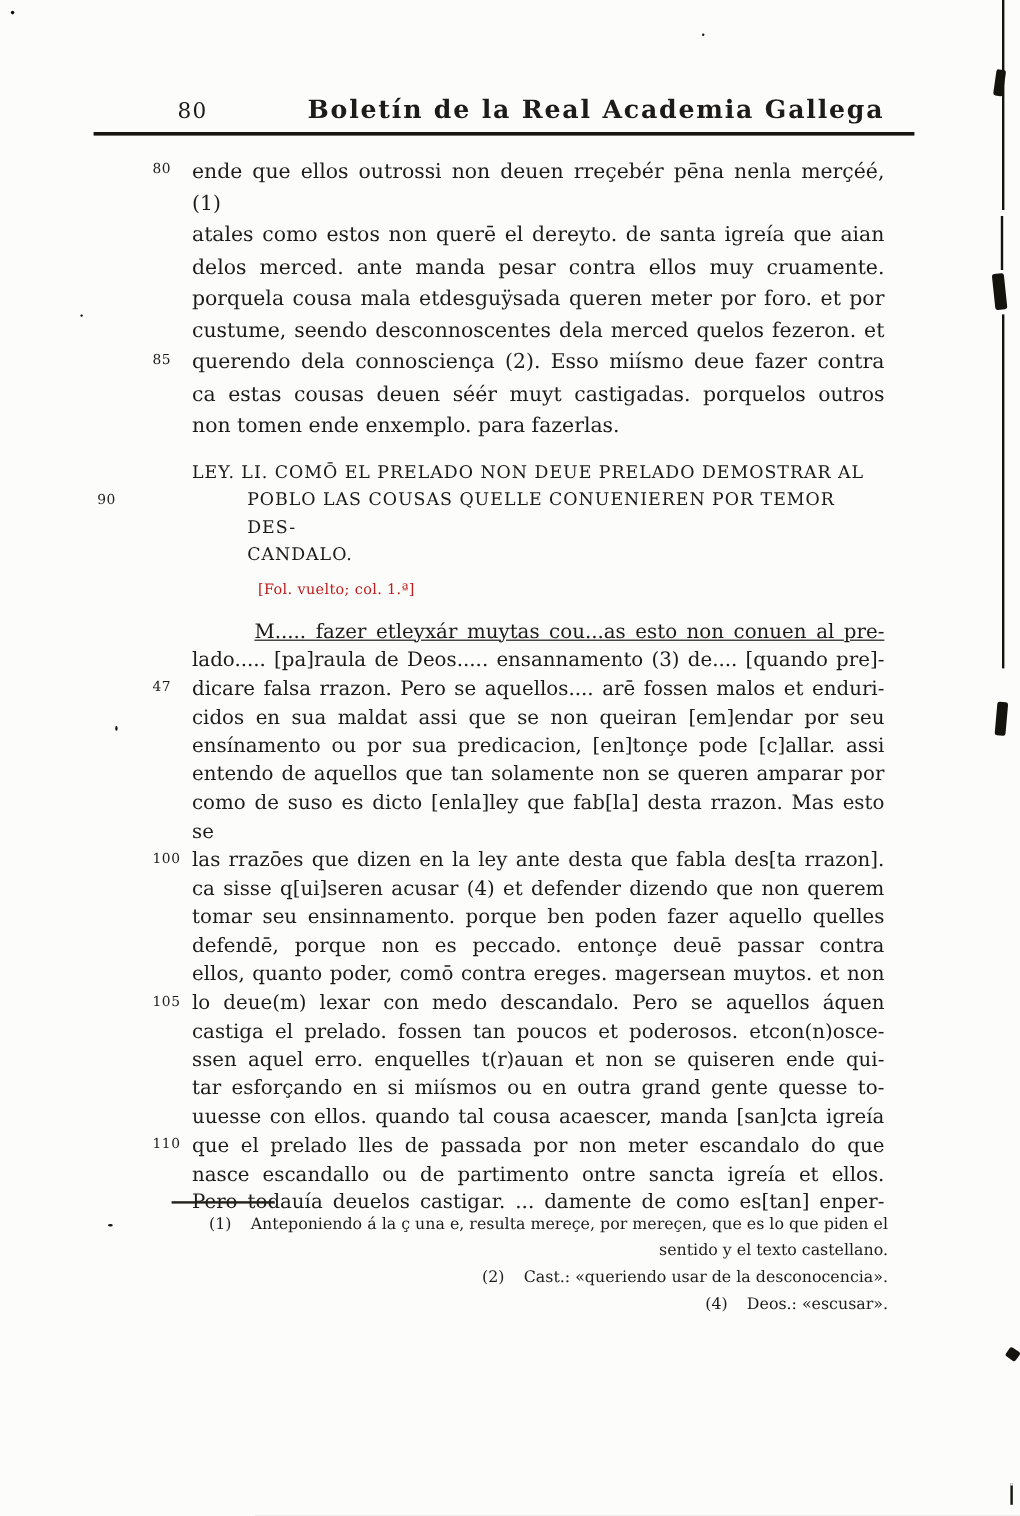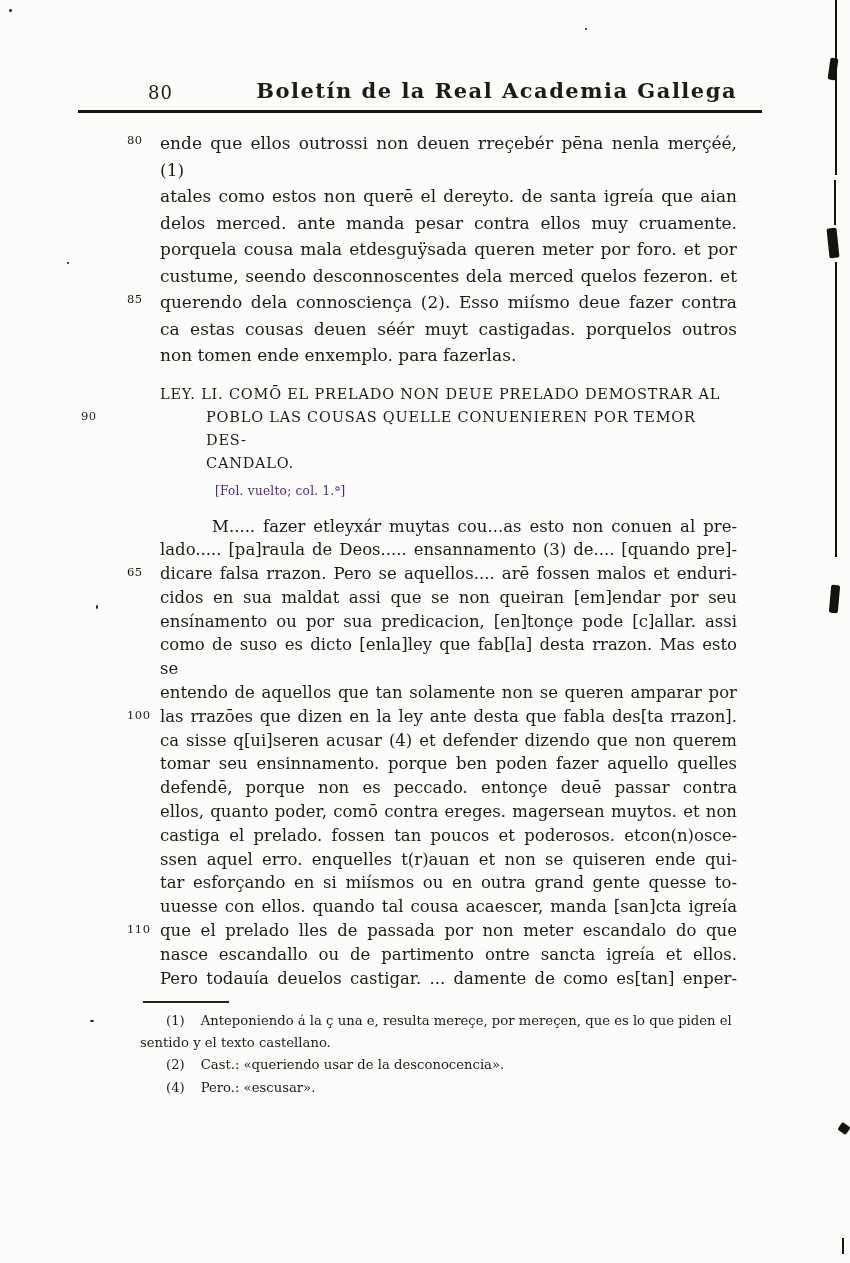--- a/index.html
+++ b/index.html
@@ -29,48 +29,48 @@
   
   .text-col{position:absolute;left:160px;top:130px;width:577px;}
   .bl{
     position:relative;
     text-align:justify;text-align-last:justify;
     font-size:17px;line-height:26.5px;
     white-space:normal;
   }
   .p2 .bl{line-height:23.8px;font-size:16.5px;}
   .nj{text-align:center;text-align-last:left;}
-  .ind{text-indent:52px;}
+  .ind{text-indent:52px;text-decoration:underline;}
   .ln{
     position:absolute;left:-33px;top:3px;
     font-size:11.5px;letter-spacing:0.5px;line-height:normal;
     text-indent:0;
   }
   .para1{margin-bottom:14px;}
   .hd .bl{
     text-align:left;text-align-last:left;
     font-size:14.5px;letter-spacing:0.8px;line-height:23px;
   }
   .hd{margin-bottom:9px;}
   .hd2{padding-left:46px;}
   .folio{
     font-size:12px;letter-spacing:0.3px;
     padding-left:55px;margin-bottom:17px;
-    color:#4c1d95;
+    color:#b91c1c;
   }
   
   .fnsep{
     position:absolute;left:143px;top:1001px;width:86px;height:2px;
     background:#23211c;
   }
   .footnotes{
     position:absolute;left:140px;top:1010px;width:600px;
     font-size:13.2px;line-height:21.5px;
   }
-  .fn{margin:0 0 1px 0;text-indent:26px;}
+  .fn{margin:0 0 1px 0;text-indent:26px;text-align:right;}
   .fn + .fn{margin-top:1px;}
   .fnl{padding-right:16px;}
   
   .art{position:absolute;background:#15130e;}
   .dot{width:3px;height:3px;border-radius:50%;}
   .vline{width:2px;}
   .blob{border-radius:2px;}
 </style>
 </head>
 <body>
@@ -98,45 +98,46 @@
       <div class="bl"><span class="ln"></span><span>LEY. LI. COMŌ EL PRELADO NON DEUE PRELADO DEMOSTRAR AL</span></div>
       <div class="bl hd2"><span class="ln" style="left:-79px">90</span><span>POBLO LAS COUSAS QUELLE CONUENIEREN POR TEMOR DES-</span></div>
       <div class="bl hd2"><span class="ln"></span><span>CANDALO.</span></div>
     </section>
 
     <div class="folio">[Fol. vuelto; col. 1.ª]</div>
 
     <section class="p2">
       <div class="bl ind"><span class="ln"></span><span>M..... fazer etleyxár muytas cou...as esto non conuen al pre-</span></div>
       <div class="bl"><span class="ln"></span><span>lado..... [pa]raula de Deos..... ensannamento (3) de.... [quando pre]-</span></div>
-      <div class="bl"><span class="ln">65</span><span>dicare falsa rrazon. Pero se aquellos.... arē fossen malos et enduri-</span></div>
+      <div class="bl"><span class="ln">47</span><span>dicare falsa rrazon. Pero se aquellos.... arē fossen malos et enduri-</span></div>
       <div class="bl"><span class="ln"></span><span>cidos en sua maldat assi que se non queiran [em]endar por seu</span></div>
       <div class="bl"><span class="ln"></span><span>ensínamento ou por sua predicacion, [en]tonçe pode [c]allar. assi</span></div>
+      <div class="bl"><span class="ln"></span><span>entendo de aquellos que tan solamente non se queren amparar por</span></div>
       <div class="bl"><span class="ln"></span><span>como de suso es dicto [enla]ley que fab[la] desta rrazon. Mas esto se</span></div>
-      <div class="bl"><span class="ln"></span><span>entendo de aquellos que tan solamente non se queren amparar por</span></div>
       <div class="bl"><span class="ln">100</span><span>las rrazōes que dizen en la ley ante desta que fabla des[ta rrazon].</span></div>
       <div class="bl"><span class="ln"></span><span>ca sisse q[ui]seren acusar (4) et defender dizendo que non querem</span></div>
       <div class="bl"><span class="ln"></span><span>tomar seu ensinnamento. porque ben poden fazer aquello quelles</span></div>
       <div class="bl"><span class="ln"></span><span>defendē, porque non es peccado. entonçe deuē passar contra</span></div>
       <div class="bl"><span class="ln"></span><span>ellos, quanto poder, comō contra ereges. magersean muytos. et non</span></div>
+      <div class="bl"><span class="ln">105</span><span>lo deue(m) lexar con medo descandalo. Pero se aquellos áquen</span></div>
       <div class="bl"><span class="ln"></span><span>castiga el prelado. fossen tan poucos et poderosos. etcon(n)osce-</span></div>
       <div class="bl"><span class="ln"></span><span>ssen aquel erro. enquelles t(r)auan et non se quiseren ende qui-</span></div>
       <div class="bl"><span class="ln"></span><span>tar esforçando en si miísmos ou en outra grand gente quesse to-</span></div>
       <div class="bl"><span class="ln"></span><span>uuesse con ellos. quando tal cousa acaescer, manda [san]cta igreía</span></div>
       <div class="bl"><span class="ln">110</span><span>que el prelado lles de passada por non meter escandalo do que</span></div>
       <div class="bl"><span class="ln"></span><span>nasce escandallo ou de partimento ontre sancta igreía et ellos.</span></div>
       <div class="bl"><span class="ln"></span><span>Pero todauía deuelos castigar. ... damente de como es[tan] enper-</span></div>
     </section>
   </main>
 
   <div class="fnsep"></div>
   <section class="footnotes">
     <p class="fn"><span class="fnl">(1)</span><span>Anteponiendo á la ç una e, resulta mereçe, por mereçen, que es lo que piden el sentido y el texto castellano.</span></p>
     <p class="fn"><span class="fnl">(2)</span><span>Cast.: «queriendo usar de la desconocencia».</span></p>
-    <p class="fn"><span class="fnl">(4)</span><span>Pero.: «escusar».</span></p>
+    <p class="fn"><span class="fnl">(4)</span><span>Deos.: «escusar».</span></p>
   </section>
 
   <div class="art vline" style="left:835px;top:0;height:175px;"></div>
   <div class="art blob" style="left:829px;top:58px;width:8px;height:22px;transform:rotate(8deg);"></div>
   <div class="art vline" style="left:834px;top:180px;height:45px;"></div>
   <div class="art blob" style="left:828px;top:228px;width:10px;height:30px;transform:rotate(-6deg);"></div>
   <div class="art vline" style="left:835px;top:262px;height:295px;"></div>
   <div class="art blob" style="left:830px;top:585px;width:9px;height:28px;transform:rotate(5deg);"></div>
   <div class="art blob" style="left:839px;top:1124px;width:10px;height:9px;transform:rotate(35deg);"></div>
   <div class="art vline" style="left:842px;top:1236px;height:16px;border-top:2px dotted #fcfcfa;"></div>

